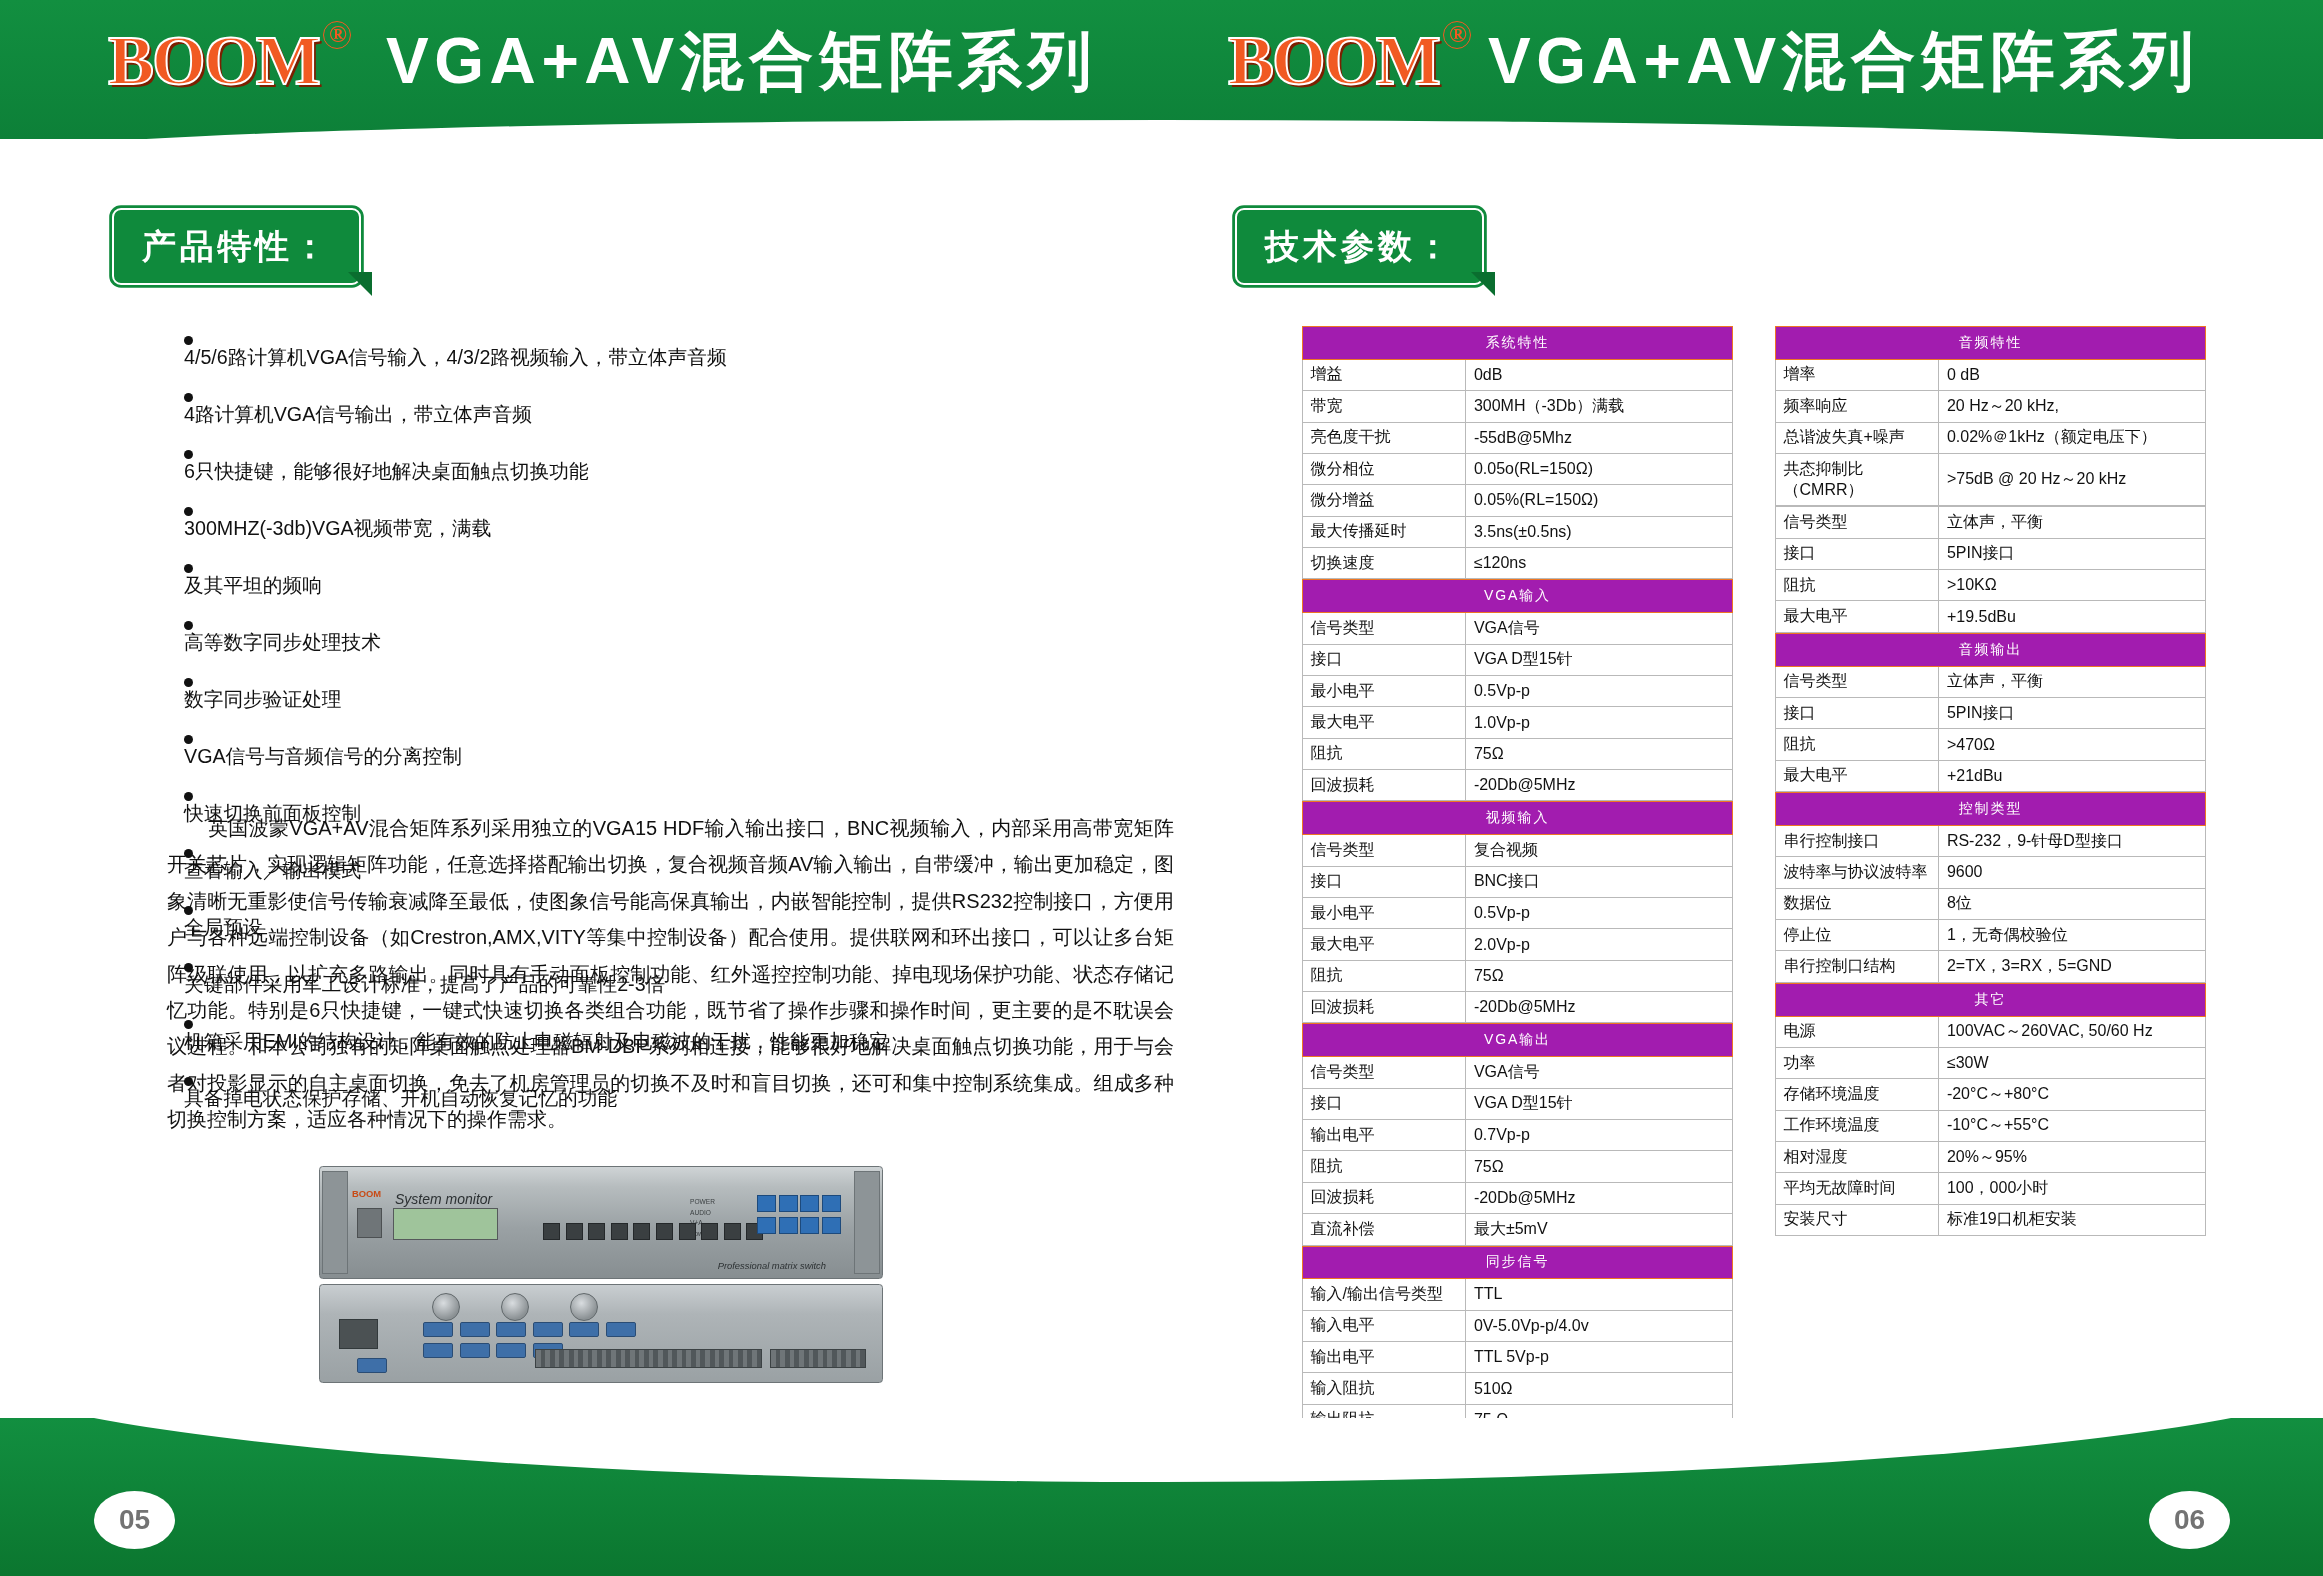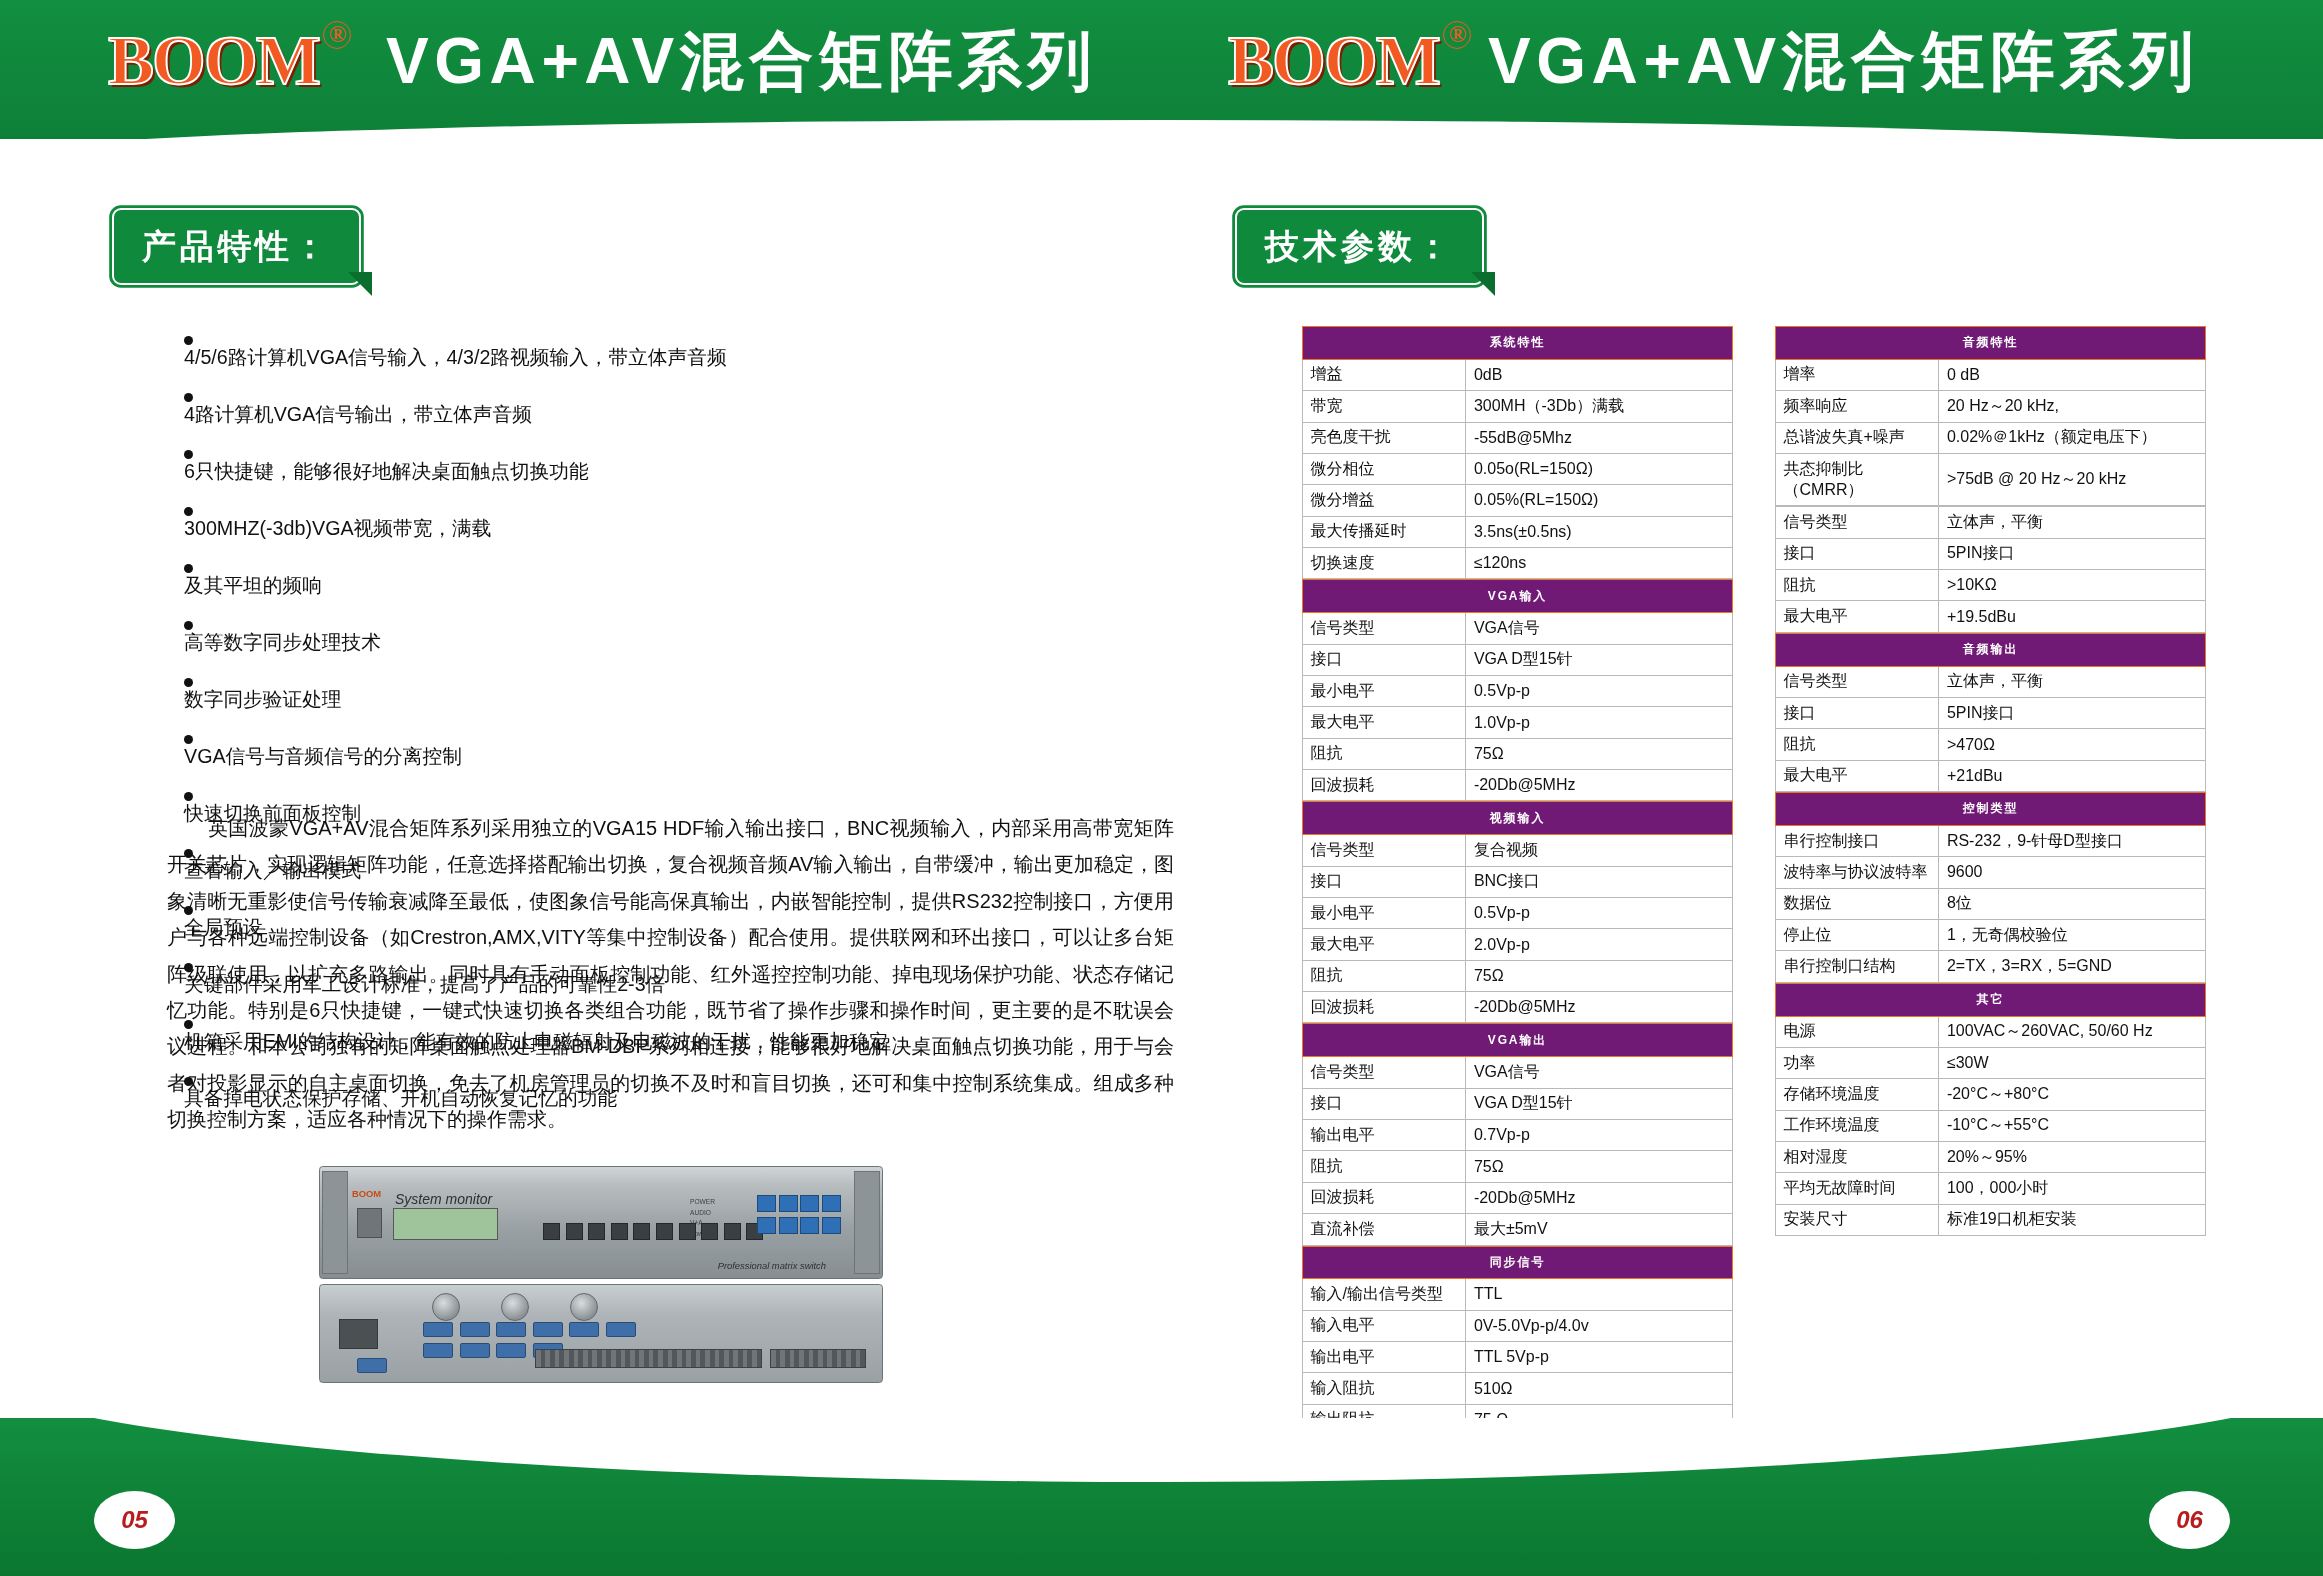--- a/index.html
+++ b/index.html
@@ -93,27 +93,26 @@
     width: 2399px; height: 122px;
     background: #ffffff;
     border-radius: 0 0 52% 52% / 0 0 100% 100%;
   }
   .page-badge {
     position: absolute;
     bottom: 28px;
     width: 81px; height: 58px;
     border-radius: 50%;
     background: #ffffff;
-    color: #b91c1c;
-    font-size: 24px;
+    color: #737373;
+    font-size: 28px;
     font-weight: bold;
     display: flex;
     align-items: center;
     justify-content: center;
-    font-style: italic;
   }
   .page-badge.left { left: 94px; }
   .page-badge.right { right: 94px; text-align: center; }
 
   
   .ribbon {
     position: absolute;
     height: 73px;
     background: #0f8a3c;
     border-radius: 9px;
@@ -325,26 +324,26 @@
     color: #111111;
   }
   table.spec td {
     border: 0.9px solid #b9b9b9;
     padding: 4.7px 7.5px;
     height: 20.6px;
     vertical-align: middle;
   }
   table.spec td.k { width: 38%; }
   tr.grp td {
-    background: #701a75;
+    background: #a21caf;
     color: #ffffff;
-    font-weight: bold;
+    font-weight: normal;
     text-align: center;
     border: 0.9px solid #ee7623;
-    font-size: 12px;
+    font-size: 14px;
     letter-spacing: 1.9px;
     padding: 5.6px 0;
   }
   .spec-block { margin-bottom: 0; }
 </style>
 </head>
 <body>
 
 <div class="header">
   <div class="header-inner">

